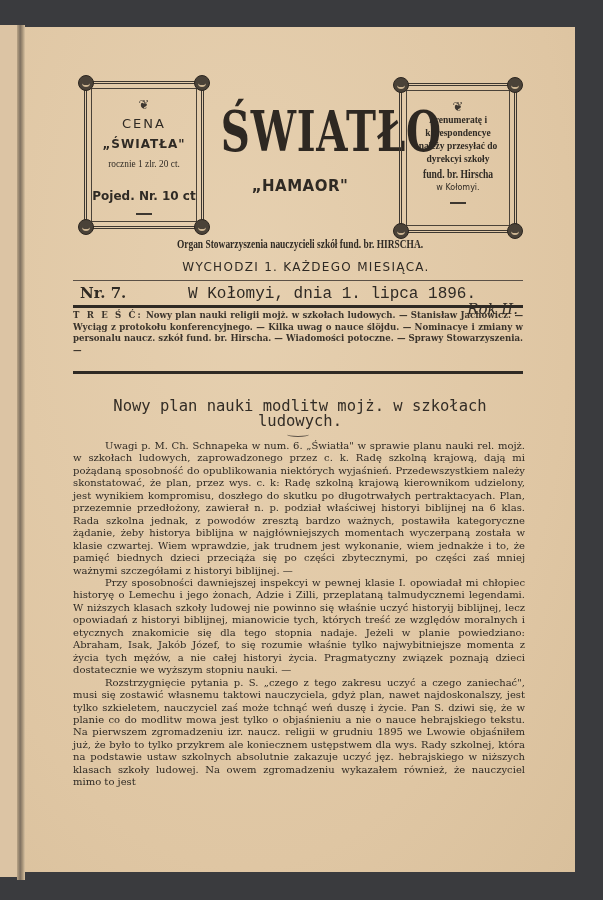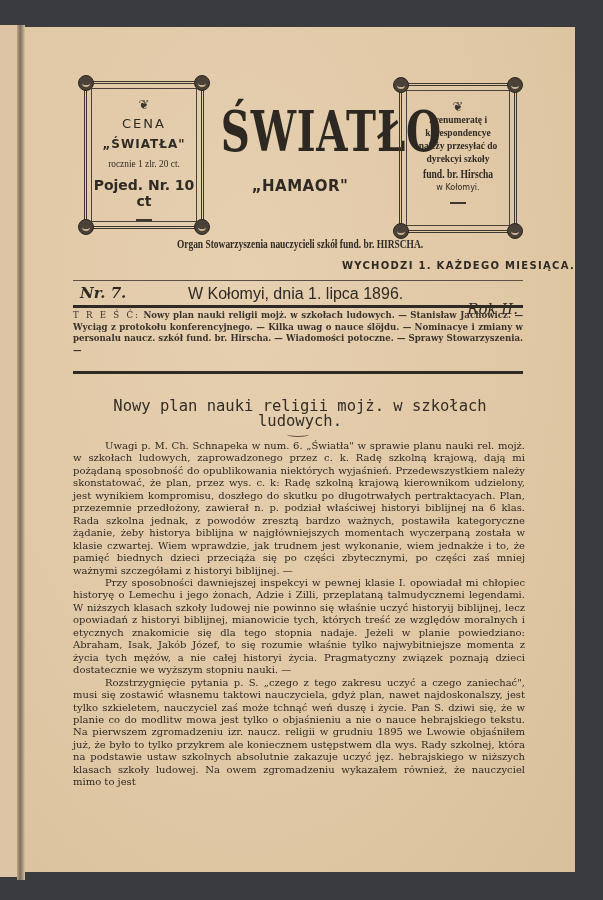--- a/index.html
+++ b/index.html
@@ -38,49 +38,49 @@
     border-bottom: 2px solid #cdb592; border-radius: 0 0 5px 5px;
   }
   .c-tl { left: -9px; top: -9px; } .c-tr { right: -9px; top: -9px; }
   .c-bl { left: -9px; bottom: -9px; } .c-br { right: -9px; bottom: -9px; }
   .box-left { left: 59px; top: 54px; width: 120px; height: 148px; }
   .box-right { left: 374px; top: 56px; width: 118px; height: 150px; }
   .flower { font-size: 13px; color: #3d3730; margin-top: 14px; line-height: 14px; }
   .box-left .l1 { font-family: "DejaVu Sans", sans-serif; font-size: 13px; letter-spacing: 2px; margin-top: 4px; }
   .box-left .l2 { font-family: "DejaVu Sans", sans-serif; font-weight: bold; font-size: 12px; letter-spacing: 1px; margin-top: 6px; }
   .box-left .l3 { font-family: "Liberation Serif", serif; font-size: 11px; margin-top: 6px; transform: scaleX(0.85); }
-  .box-left .l4 { font-family: "DejaVu Sans", sans-serif; font-weight: bold; font-size: 14px; margin-top: 8px; }
+  .box-left .l4 { font-family: "DejaVu Sans", sans-serif; font-weight: bold; font-size: 12px; margin-top: 20px; }
   .dash { width: 16px; height: 2px; background: #3d3730; margin: 10px auto 0; }
   .box-right .txt { font-family: "Liberation Serif", serif; font-weight: bold; font-size: 9.5px; line-height: 13px; padding: 0 10px; }
   .box-right .big { font-family: "Liberation Serif", serif; font-size: 12px; font-weight: bold; transform: scaleX(0.8); margin-top: 1px; }
   .box-right .small { font-family: "DejaVu Sans", sans-serif; font-weight: normal; font-size: 8px; margin-top: 1px; }
   .masthead {
     position: absolute; left: 185px; top: 72px; width: 180px; text-align: center;
   }
   .title {
     font-family: "DejaVu Serif", serif; font-weight: bold;
     font-size: 56px; line-height: 64px; color: #2e2822;
     transform: scaleX(0.72); transform-origin: center; letter-spacing: 1px;
     display: block; white-space: nowrap; margin-left: -20px; margin-right: -20px;
   }
   .subtitle { font-family: "DejaVu Sans", sans-serif; font-weight: bold; font-size: 15px; margin-top: 14px; letter-spacing: 0.5px; }
   .organ { position: absolute; left: 0; right: 0; top: 211px; text-align: center; font-family: "Liberation Serif", serif; font-weight: bold; font-size: 11.5px; transform: scaleX(0.82); }
-  .freq { position: absolute; left: 0; right: 0; top: 233px; text-align: right; font-family: "DejaVu Sans", sans-serif; font-weight: bold; font-size: 10px; letter-spacing: 1.3px; padding-left: 12px; }
+  .freq { position: absolute; left: 0; right: 0; top: 233px; text-align: center; font-family: "DejaVu Sans", sans-serif; font-weight: normal; font-size: 12px; letter-spacing: 1.3px; padding-left: 12px; }
   .rule-thin { position: absolute; left: 48px; width: 450px; height: 1px; background: #5a5046; }
   .rule-thick { position: absolute; left: 48px; width: 450px; height: 3px; background: #2f2a24; }
   .issue-line { position: absolute; left: 55px; width: 438px; top: 257px; height: 20px; font-size: 15px; }
-  .issue-no { position: absolute; left: 0; top: 0; font-style: italic; font-weight: bold; }
-  .issue-date { position: absolute; left: 108px; top: 1px; font-family: Liberation Sans, sans-serif; font-size: 16px; }
+  .issue-no { position: absolute; left: 0; top: 0; font-weight: bold; }
+  .issue-date { position: absolute; left: 108px; top: 1px; font-family: Liberation Mono, monospace; font-size: 16px; }
   .issue-year { position: absolute; right: 0; top: 16px; font-style: italic; font-weight: normal; }
   .contents {
     position: absolute; left: 48px; top: 283px; width: 450px;
     font-family: "DejaVu Serif", serif; font-size: 8.6px; line-height: 11.5px;
     font-weight: bold; text-align: justify; color: #3a332b;
   }
-  .contents .lead { letter-spacing: 2px; font-weight: normal; margin-top: 8px; }
+  .contents .lead { letter-spacing: 2px; font-weight: bold; margin-top: 8px; }
   .article-title {
     position: absolute; left: 70px; top: 372px; width: 410px; text-align: center;
     font-family: "DejaVu Sans Mono", monospace; font-size: 15.5px; line-height: 15px; color: #332d26;
   }
   .squiggle { position: absolute; left: 262px; top: 405px; width: 22px; height: 4px; border-bottom: 1px solid #5a5046; border-radius: 0 0 50% 50%; }
   .body-text {
     position: absolute; left: 48px; top: 413px; width: 452px;
     font-family: "DejaVu Serif", serif; font-size: 10px; line-height: 12.45px;
     text-align: justify; color: #2f2a24;
   }
@@ -136,21 +136,21 @@
     <span class="issue-year">Rok II.</span>
   </div>
   <div class="rule-thick" style="top:278px"></div>
 
   <div class="contents">
     <span class="lead">T R E Ś Ć:</span>
     <span>Nowy plan nauki religii mojż. w szkołach ludowych. — Stanisław Jachowicz. — Wyciąg z protokołu konferencyjnego. — Kilka uwag o nauce ślöjdu. — Nominacye i zmiany w personalu naucz. szkół fund. br. Hirscha. — Wiadomości potoczne. — Sprawy Stowarzyszenia. —</span>
   </div>
   <div class="rule-thick" style="top:344px"></div>
 
-  <div class="article-title">Nowy plan nauki religii mojż. w szkołach ludowych.</div>
+  <div class="article-title">Nowy plan nauki modlitw mojż. w szkołach ludowych.</div>
   <div class="squiggle"></div>
 
   <div class="body-text">
     <p>Uwagi p. M. Ch. Schnapeka w num. 6. „Światła" w sprawie planu nauki rel. mojż. w szkołach ludowych, zaprowadzonego przez c. k. Radę szkolną krajową, dają mi pożądaną sposobność do opublikowania niektórych wyjaśnień. Przedewszystkiem należy skonstatować, że plan, przez wys. c. k: Radę szkolną krajową kierownikom udzielony, jest wynikiem kompromisu, doszłego do skutku po długotrwałych pertraktacyach. Plan, przezemnie przedłożony, zawierał n. p. podział właściwej historyi biblijnej na 6 klas. Rada szkolna jednak, z powodów zresztą bardzo ważnych, postawiła kategoryczne żądanie, żeby historya biblijna w najgłówniejszych momentach wyczerpaną została w klasie czwartej. Wiem wprawdzie, jak trudnem jest wykonanie, wiem jednakże i to, że pamięć biednych dzieci przeciąża się po części zbytecznymi, po części zaś mniej ważnymi szczegółami z historyi biblijnej. —</p>
     <p>Przy sposobności dawniejszej inspekcyi w pewnej klasie I. opowiadał mi chłopiec historyę o Lemechu i jego żonach, Adzie i Zilli, przeplataną talmudycznemi legendami. W niższych klasach szkoły ludowej nie powinno się właśnie uczyć historyij biblijnej, lecz opowiadań z historyi biblijnej, mianowicie tych, których treść ze względów moralnych i etycznych znakomicie się dla tego stopnia nadaje. Jeżeli w planie powiedziano: Abraham, Isak, Jakób Józef, to się rozumie właśnie tylko najwybitniejsze momenta z życia tych mężów, a nie całej historyi życia. Pragmatyczny związek poznają dzieci dostatecznie we wyższym stopniu nauki. —</p>
     <p>Rozstrzygnięcie pytania p. S. „czego z tego zakresu uczyć a czego zaniechać", musi się zostawić własnemu taktowi nauczyciela, gdyż plan, nawet najdoskonalszy, jest tylko szkieletem, nauczyciel zaś może tchnąć weń duszę i życie. Pan S. dziwi się, że w planie co do modlitw mowa jest tylko o objaśnieniu a nie o nauce hebrajskiego tekstu. Na pierwszem zgromadzeniu izr. naucz. religii w grudniu 1895 we Lwowie objaśniłem już, że było to tylko przykrem ale koniecznem ustępstwem dla wys. Rady szkolnej, która na podstawie ustaw szkolnych absolutnie zakazuje uczyć jęz. hebrajskiego w niższych klasach szkoły ludowej. Na owem zgromadzeniu wykazałem również, że nauczyciel mimo to jest</p>
   </div>
 </div>
 
 </body></html>

